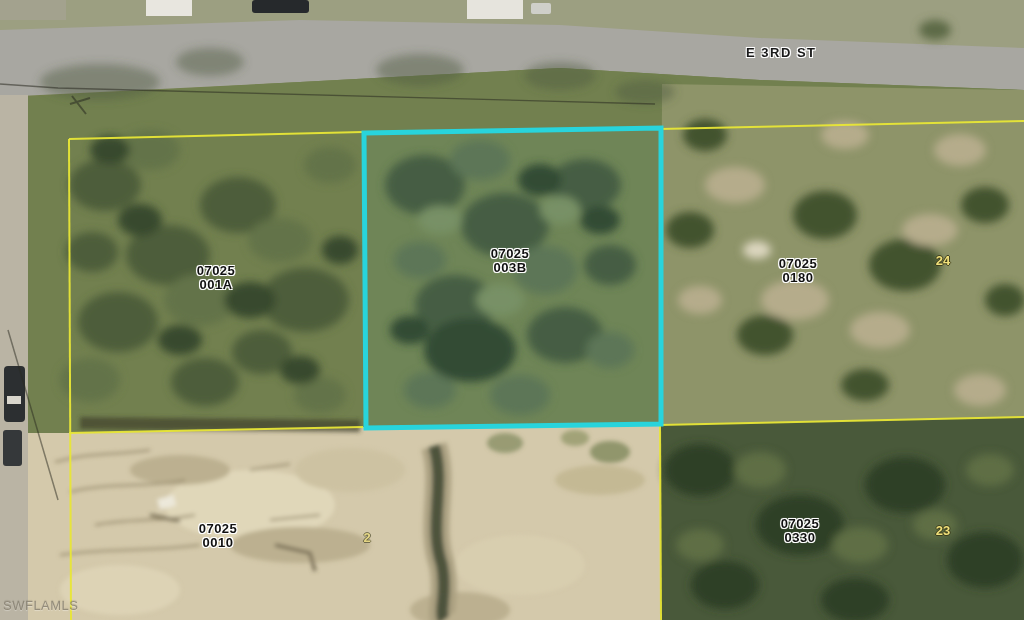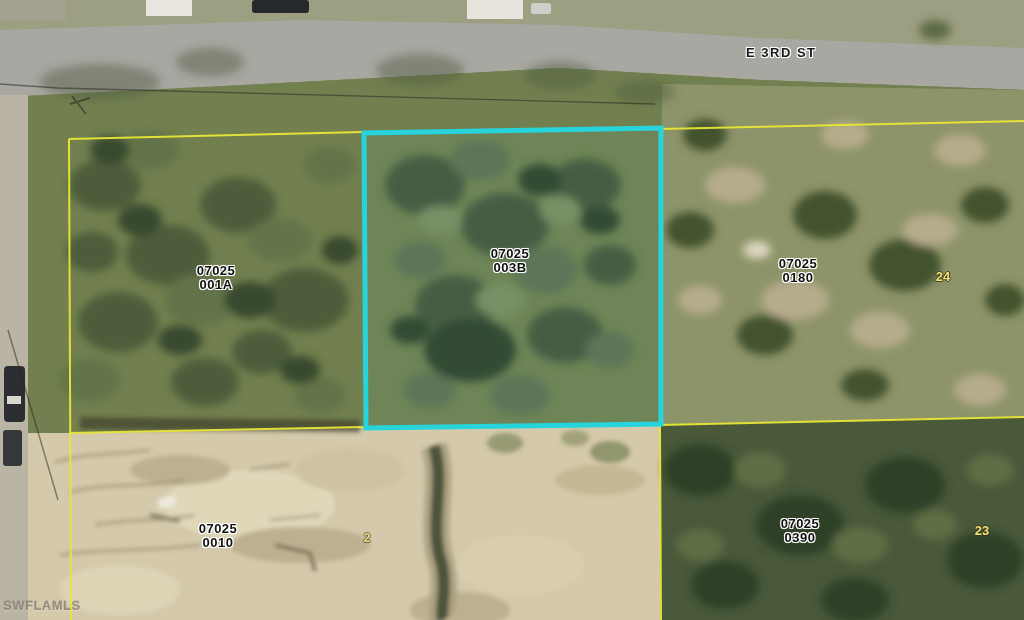--- a/index.html
+++ b/index.html
@@ -19,30 +19,30 @@
   .lbl-001a{left:216px;top:264px}
   .lbl-001b{left:510px;top:247px}
   .lbl-0240{left:798px;top:257px}
   .lbl-0020{left:218px;top:522px}
   .lbl-0230{left:800px;top:517px}
   .lotnum{
     transform:translate(-50%,-50%);
     font-weight:bold;font-size:13px;color:var(--lot-number-text,#f0e07a);
     text-shadow:-1px 0 0 rgba(55,55,25,.85),1px 0 0 rgba(55,55,25,.85),0 -1px 0 rgba(55,55,25,.85),0 1px 0 rgba(55,55,25,.85);
   }
-  .lot-24{left:943px;top:276px}
+  .lot-24{left:943px;top:260px}
   .lot-2{left:367px;top:537px;opacity:.7}
-  .lot-23{left:982px;top:530px}
+  .lot-23{left:943px;top:530px}
   .street{
     left:746px;top:45px;font-weight:bold;font-size:13px;letter-spacing:1.5px;
     color:var(--street-label-text,#1a1a1a);
     text-shadow:-1px -1px 0 #fff,1px -1px 0 #fff,-1px 1px 0 #fff,1px 1px 0 #fff,0 0 2px #fff;
   }
   .watermark{
-    left:3px;top:598px;font-weight:bold;font-size:13px;letter-spacing:.5px;
+    left:3px;top:598px;font-weight:normal;font-size:13px;letter-spacing:.5px;
     color:var(--watermark-text,#847d6e);opacity:.8;
     text-shadow:0 1px 1px rgba(255,255,255,.45),0 -1px 1px rgba(0,0,0,.15);
   }
   .ybound{stroke:var(--parcel-boundary,#e8e636);stroke-width:2;opacity:.95;}
   .cyanbound{stroke:var(--highlight-boundary,#28d4dc);stroke-width:5;fill:rgba(60,215,220,.06);}
 </style>
 </head>
 <body>
 
 <div class="stage">
@@ -227,21 +227,21 @@
     <span>0180</span>
   </div>
 
   <div class="overlay-label plabel lbl-0020">
     <span>07025</span><br>
     <span>0010</span>
   </div>
 
   <div class="overlay-label plabel lbl-0230">
     <span>07025</span><br>
-    <span>0390</span>
+    <span>0330</span>
   </div>
 
   <div class="overlay-label lotnum lot-24">24</div>
   <div class="overlay-label lotnum lot-2">2</div>
   <div class="overlay-label lotnum lot-23">23</div>
 
   <div class="overlay-label watermark">SWFLAMLS</div>
 </div>
 
 </body></html>

